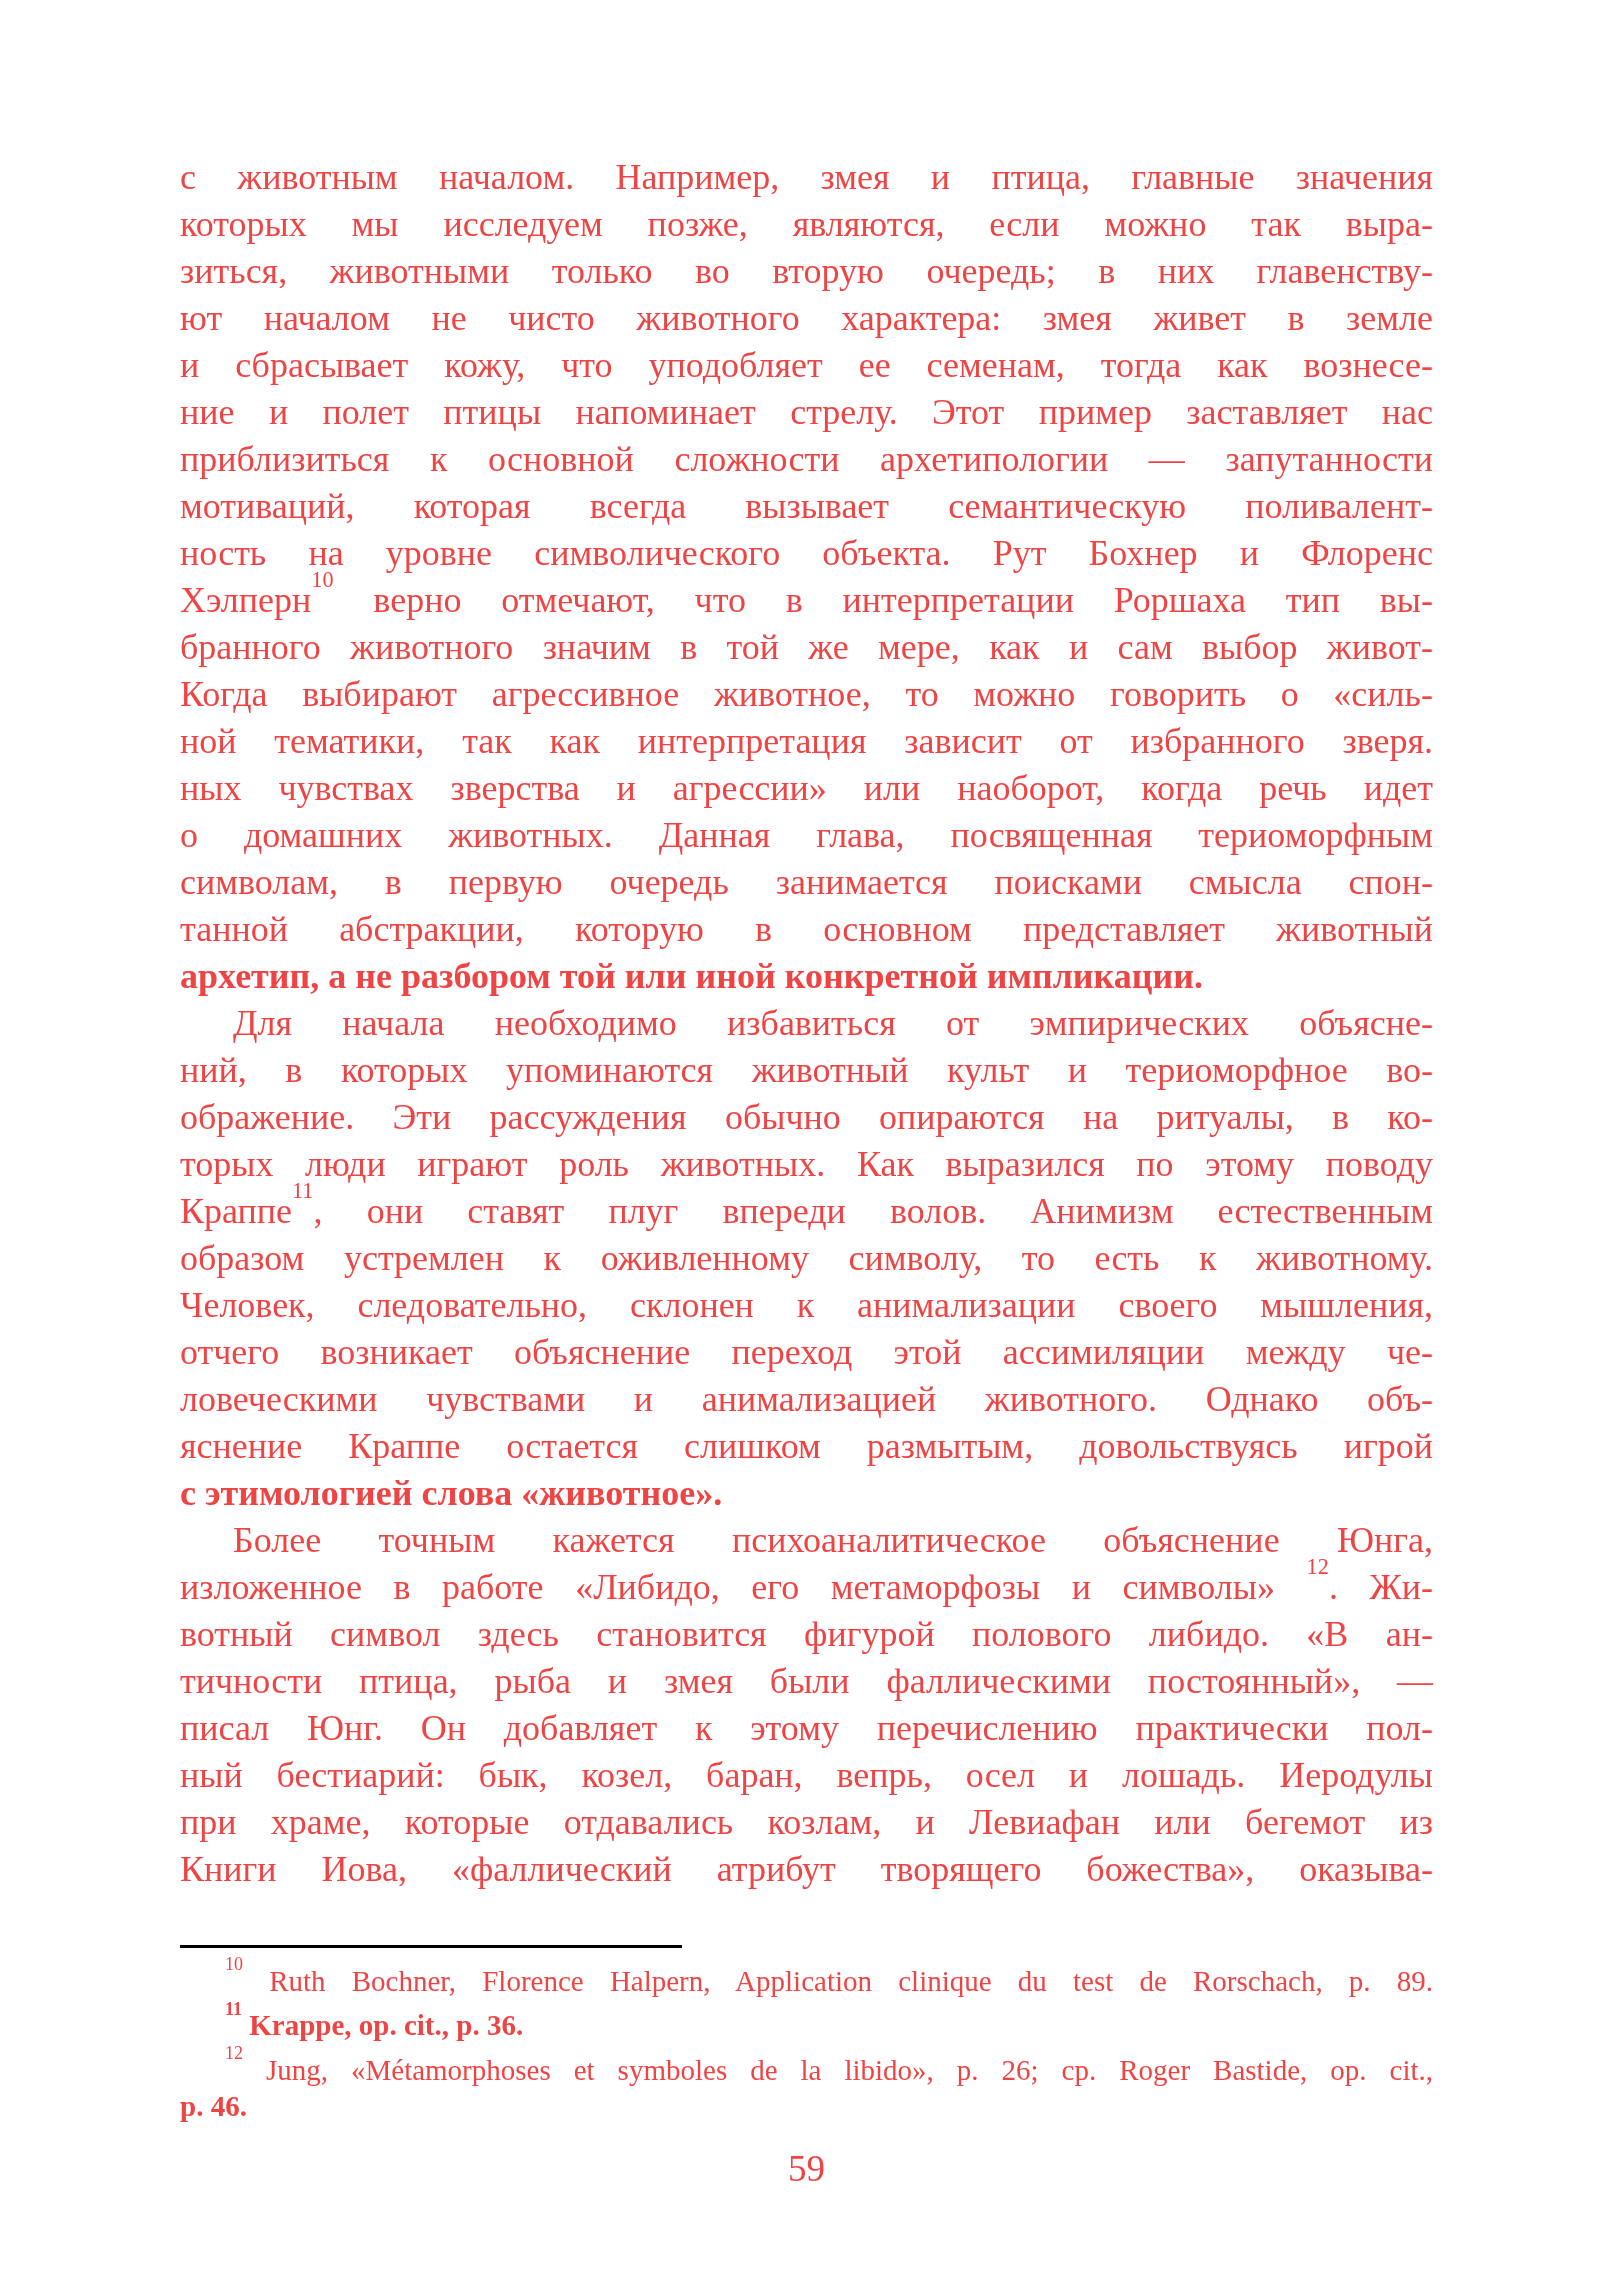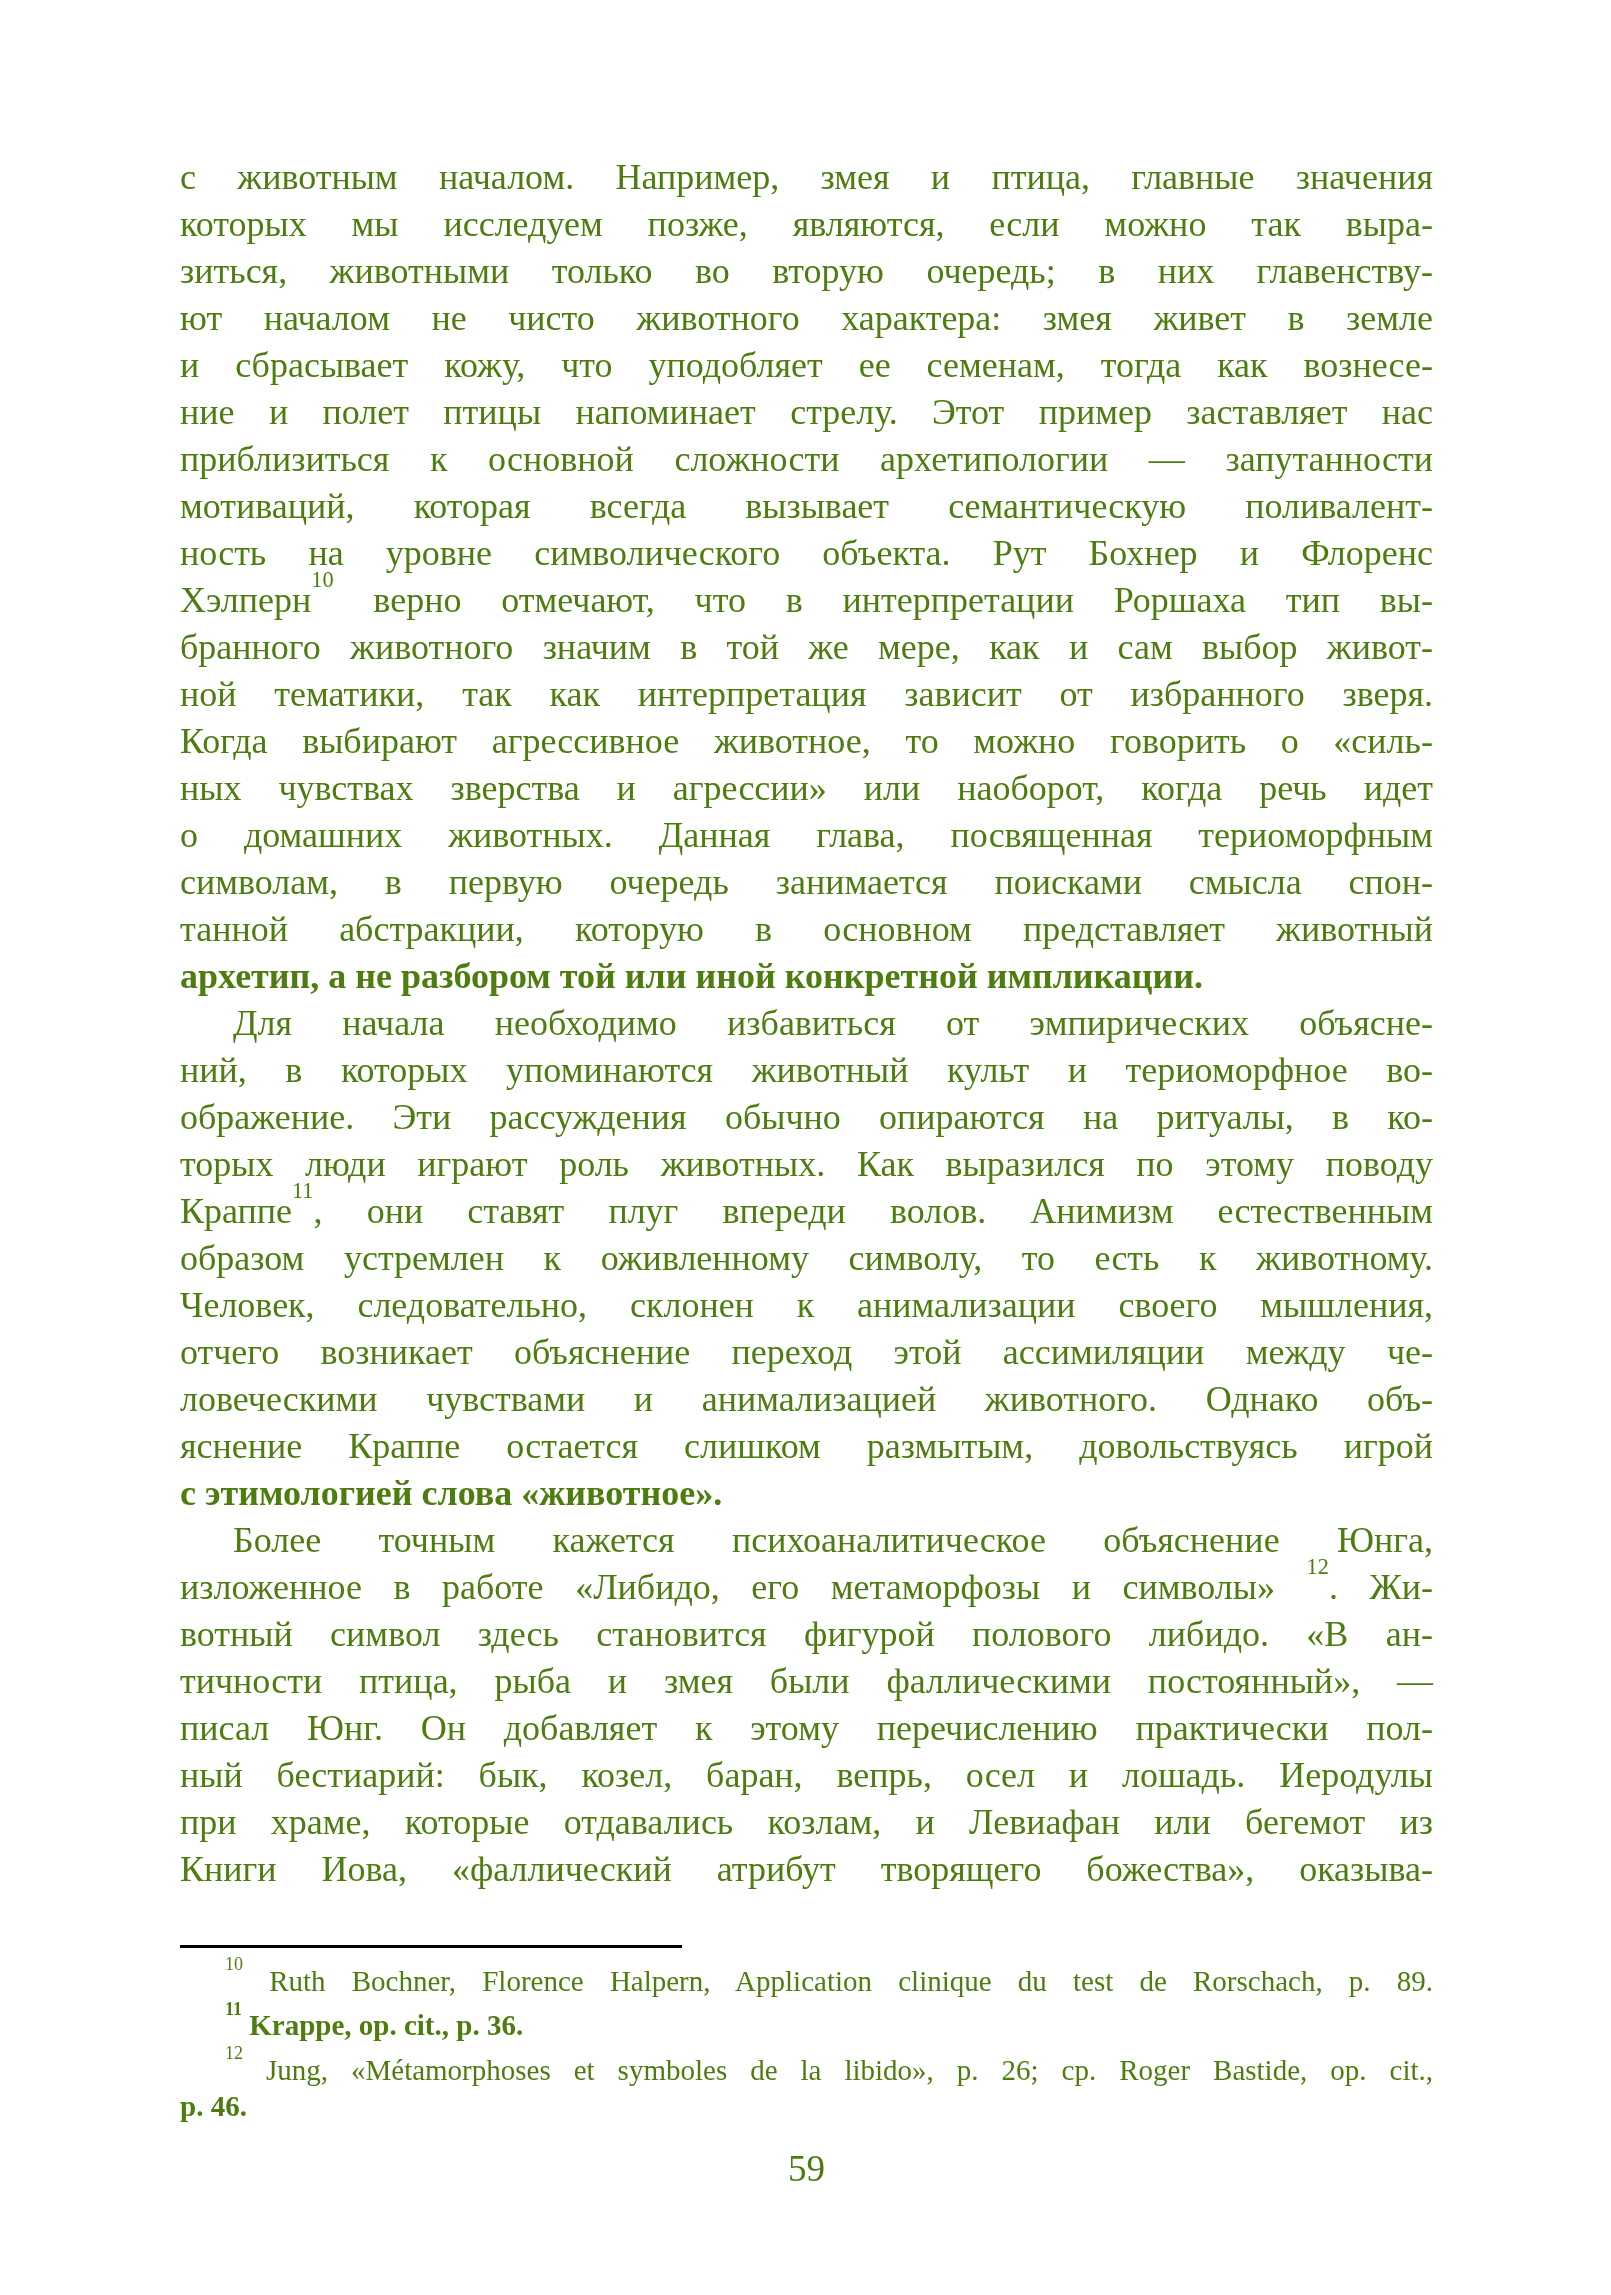--- a/index.html
+++ b/index.html
@@ -5,21 +5,21 @@
   html, body {
     margin: 0;
     padding: 0;
     background: #ffffff;
   }
   .page {
     position: relative;
     width: 1612px;
     height: 2295px;
     background: #ffffff;
-    color: #4d7c0f;
+    color: #ef4444;
     font-family: "Liberation Serif", "DejaVu Serif", serif;
     overflow: hidden;
   }
   .body-text {
     position: absolute;
     left: 180px;
     top: 154px;
     width: 1253px;
     font-size: 36px;
     line-height: 47px;
@@ -82,22 +82,22 @@
         <div class="line"><span>которых мы исследуем позже, являются, если можно так выра-</span></div>
         <div class="line"><span>зиться, животными только во вторую очередь; в них главенству-</span></div>
         <div class="line"><span>ют началом не чисто животного характера: змея живет в земле</span></div>
         <div class="line"><span>и сбрасывает кожу, что уподобляет ее семенам, тогда как вознесе-</span></div>
         <div class="line"><span>ние и полет птицы напоминает стрелу. Этот пример заставляет нас</span></div>
         <div class="line"><span>приблизиться к основной сложности архетипологии — запутанности</span></div>
         <div class="line"><span>мотиваций, которая всегда вызывает семантическую поливалент-</span></div>
         <div class="line"><span>ность на уровне символического объекта. Рут Бохнер и Флоренс</span></div>
         <div class="line"><span>Хэлперн</span><sup class="fnref">10</sup><span> верно отмечают, что в интерпретации Роршаха тип вы-</span></div>
         <div class="line"><span>бранного животного значим в той же мере, как и сам выбор живот-</span></div>
+        <div class="line"><span>Когда выбирают агрессивное животное, то можно говорить о «силь-</span></div>
         <div class="line"><span>ной тематики, так как интерпретация зависит от избранного зверя.</span></div>
-        <div class="line"><span>Когда выбирают агрессивное животное, то можно говорить о «силь-</span></div>
         <div class="line"><span>ных чувствах зверства и агрессии» или наоборот, когда речь идет</span></div>
         <div class="line"><span>о домашних животных. Данная глава, посвященная териоморфным</span></div>
         <div class="line"><span>символам, в первую очередь занимается поисками смысла спон-</span></div>
         <div class="line"><span>танной абстракции, которую в основном представляет животный</span></div>
         <div class="line noj"><span>архетип, а не разбором той или иной конкретной импликации.</span></div>
       </div>
       <div class="paragraph">
         <div class="line indent"><span>Для начала необходимо избавиться от эмпирических объясне-</span></div>
         <div class="line"><span>ний, в которых упоминаются животный культ и териоморфное во-</span></div>
         <div class="line"><span>ображение. Эти рассуждения обычно опираются на ритуалы, в ко-</span></div>

